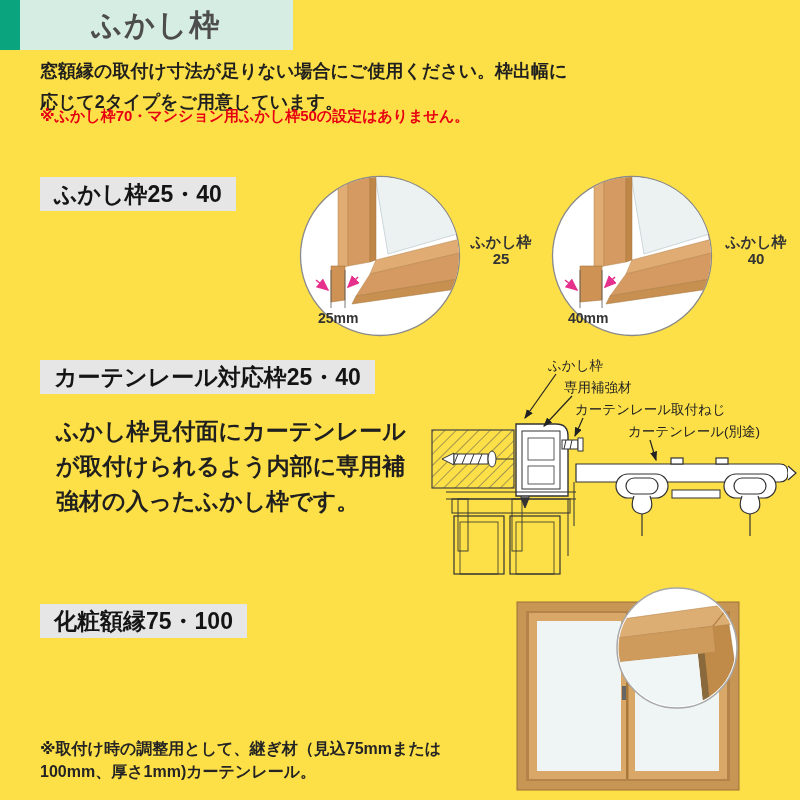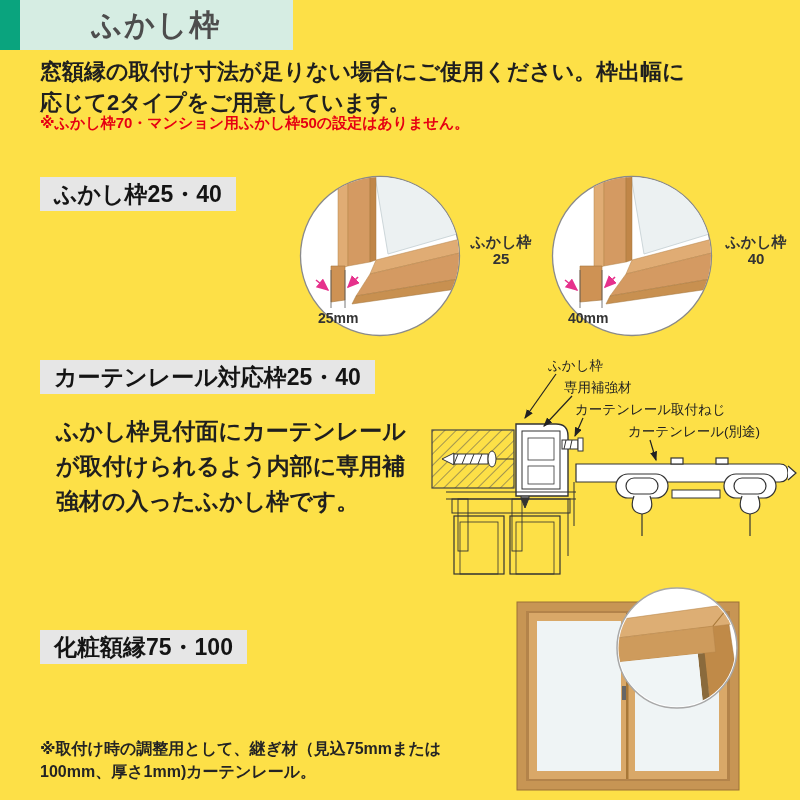--- a/index.html
+++ b/index.html
@@ -30,46 +30,46 @@
     width: 100%; height: 50px; line-height: 50px;
     text-align: center;
     font-size: 30px; font-weight: bold;
     color: #4d4d4d;
     letter-spacing: 2px;
   }
   
   .intro-text {
     position: absolute; left: 40px; top: 56px;
     width: 735px;
-    font-size: 22px; font-weight: 600;
+    font-size: 18px; font-weight: 600;
     line-height: 31px;
     color: #1f1f1f;
     white-space: pre-line;
   }
   .intro-notes {
-    position: absolute; left: 40px; top: 112px;
+    position: absolute; left: 40px; top: 105px;
     width: 735px;
     font-size: 15px; font-weight: bold;
     line-height: 22px;
     color: #e60012;
   }
   
   .sec-heading {
     position: absolute;
     display: inline-block;
     background: #e6e6e6;
     font-size: 23px; font-weight: bold;
     color: #141414;
     line-height: 32px;
     padding: 1px 14px;
     white-space: nowrap;
   }
   .sec1-heading { left: 40px; top: 177px; }
   .sec2-heading { left: 40px; top: 360px; }
-  .sec3-heading { left: 40px; top: 604px; margin-top: 26px; }
+  .sec3-heading { left: 40px; top: 604px; }
   
   .sec-body {
     position: absolute;
     font-size: 23px; font-weight: 600;
     line-height: 35px;
     color: #1f1f1f;
     white-space: pre-line;
   }
   .sec2-body { left: 56px; top: 414px; width: 400px; }
   .sec3-body { left: 40px; top: 648px; width: 410px; }

